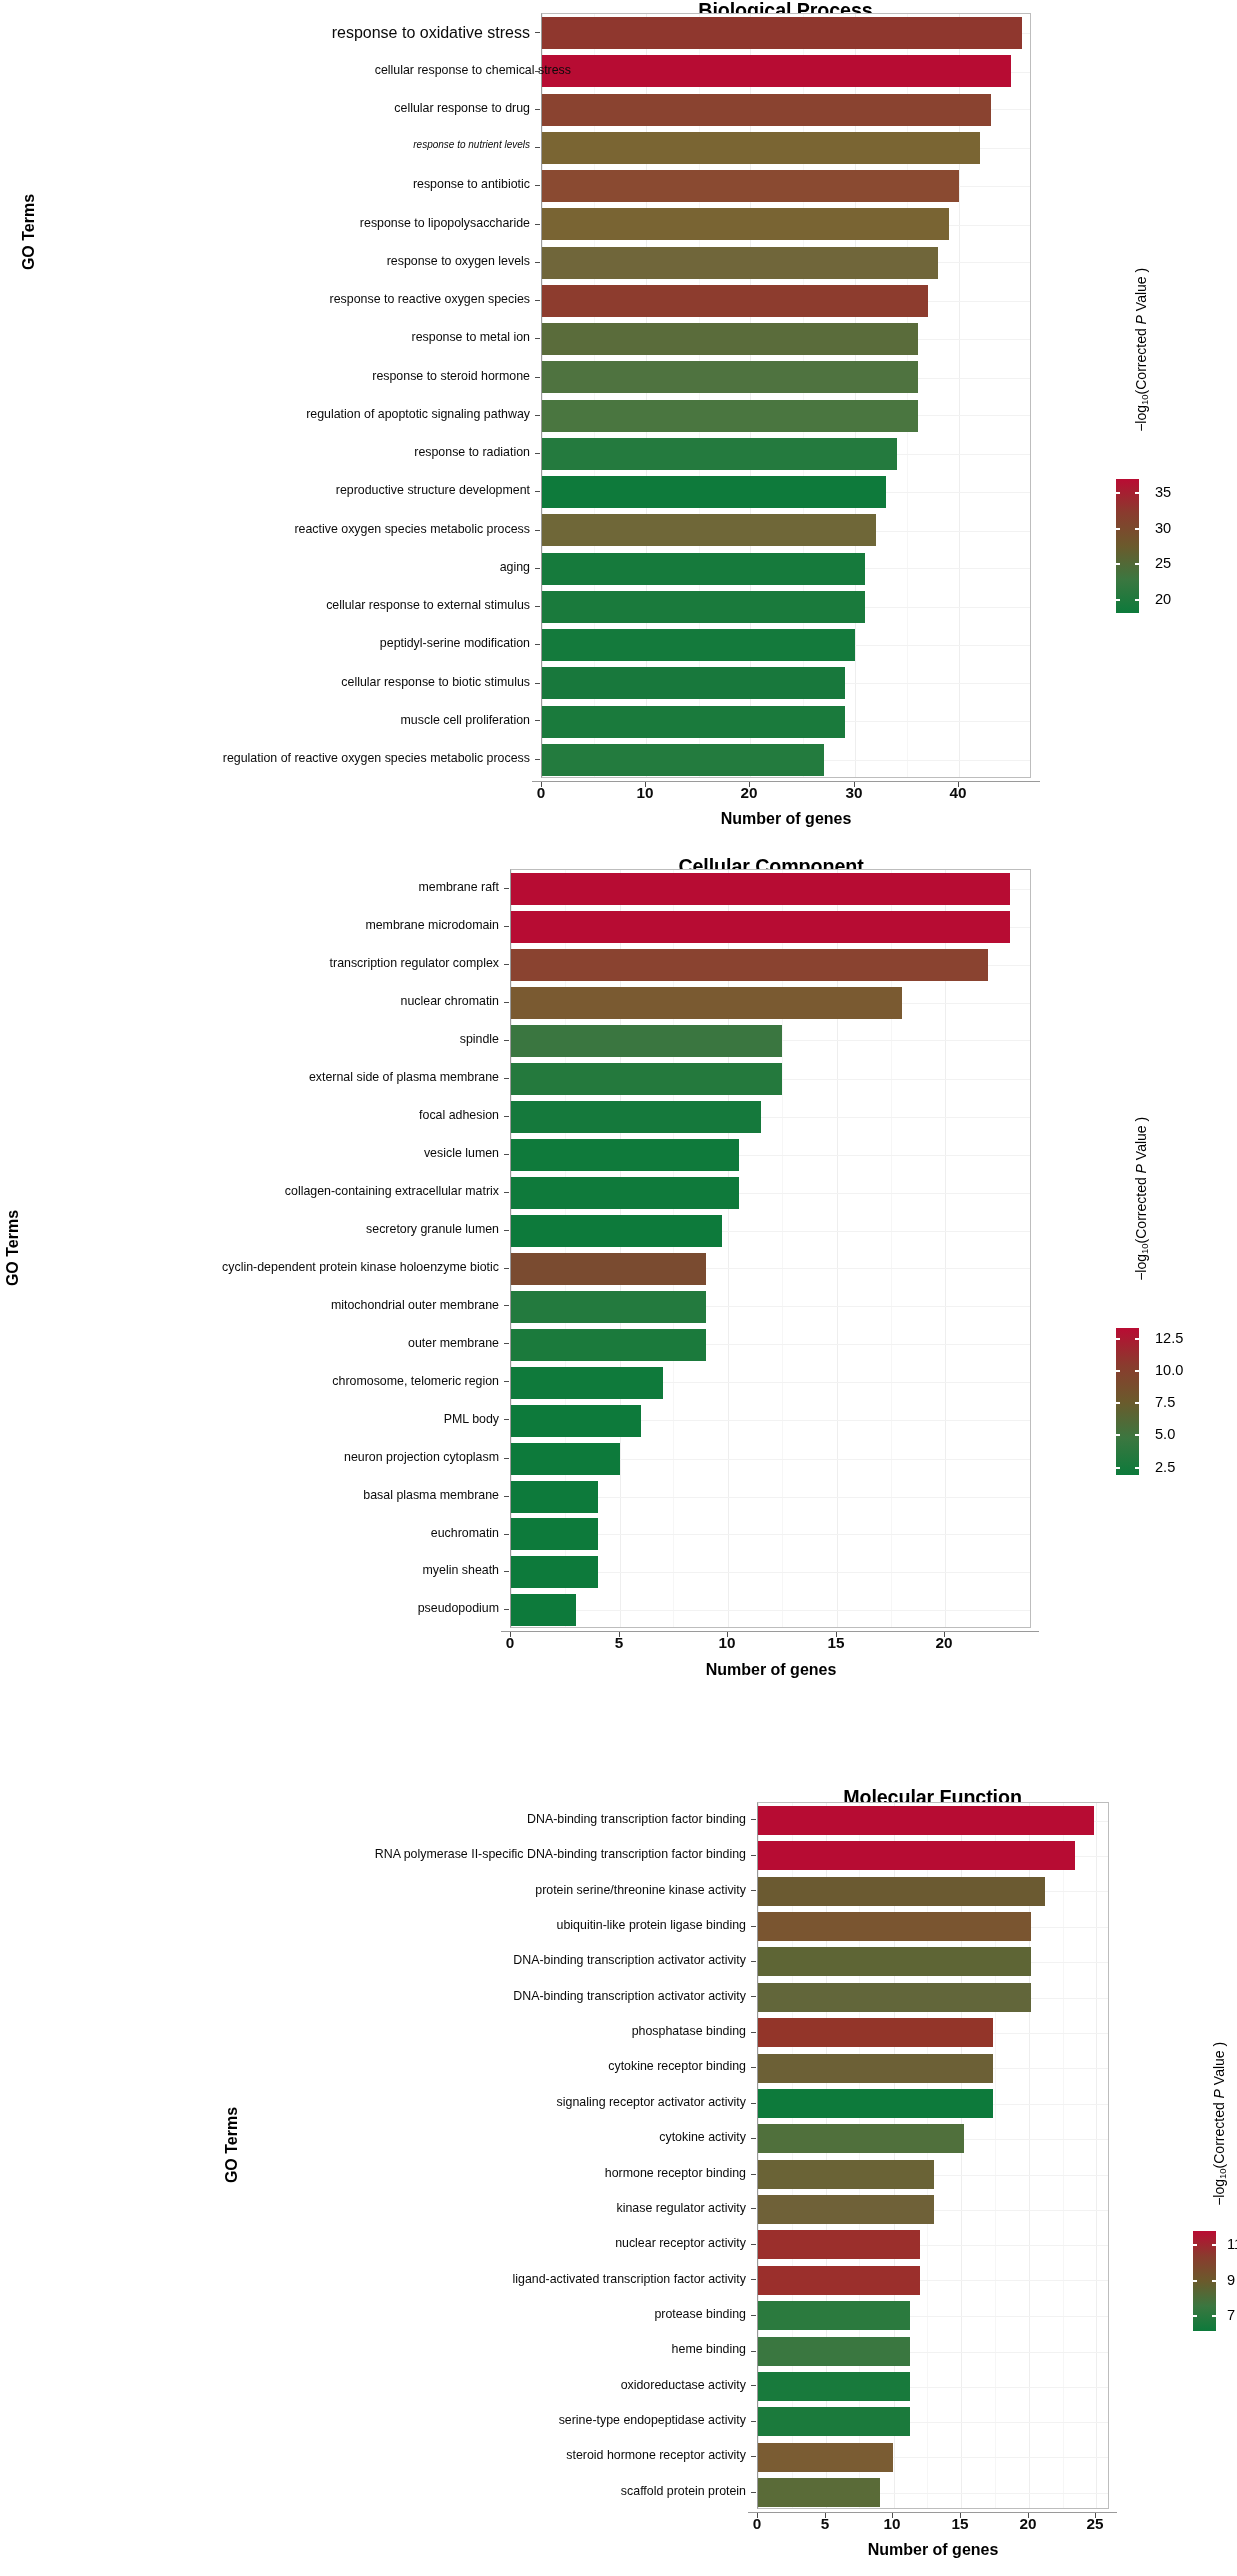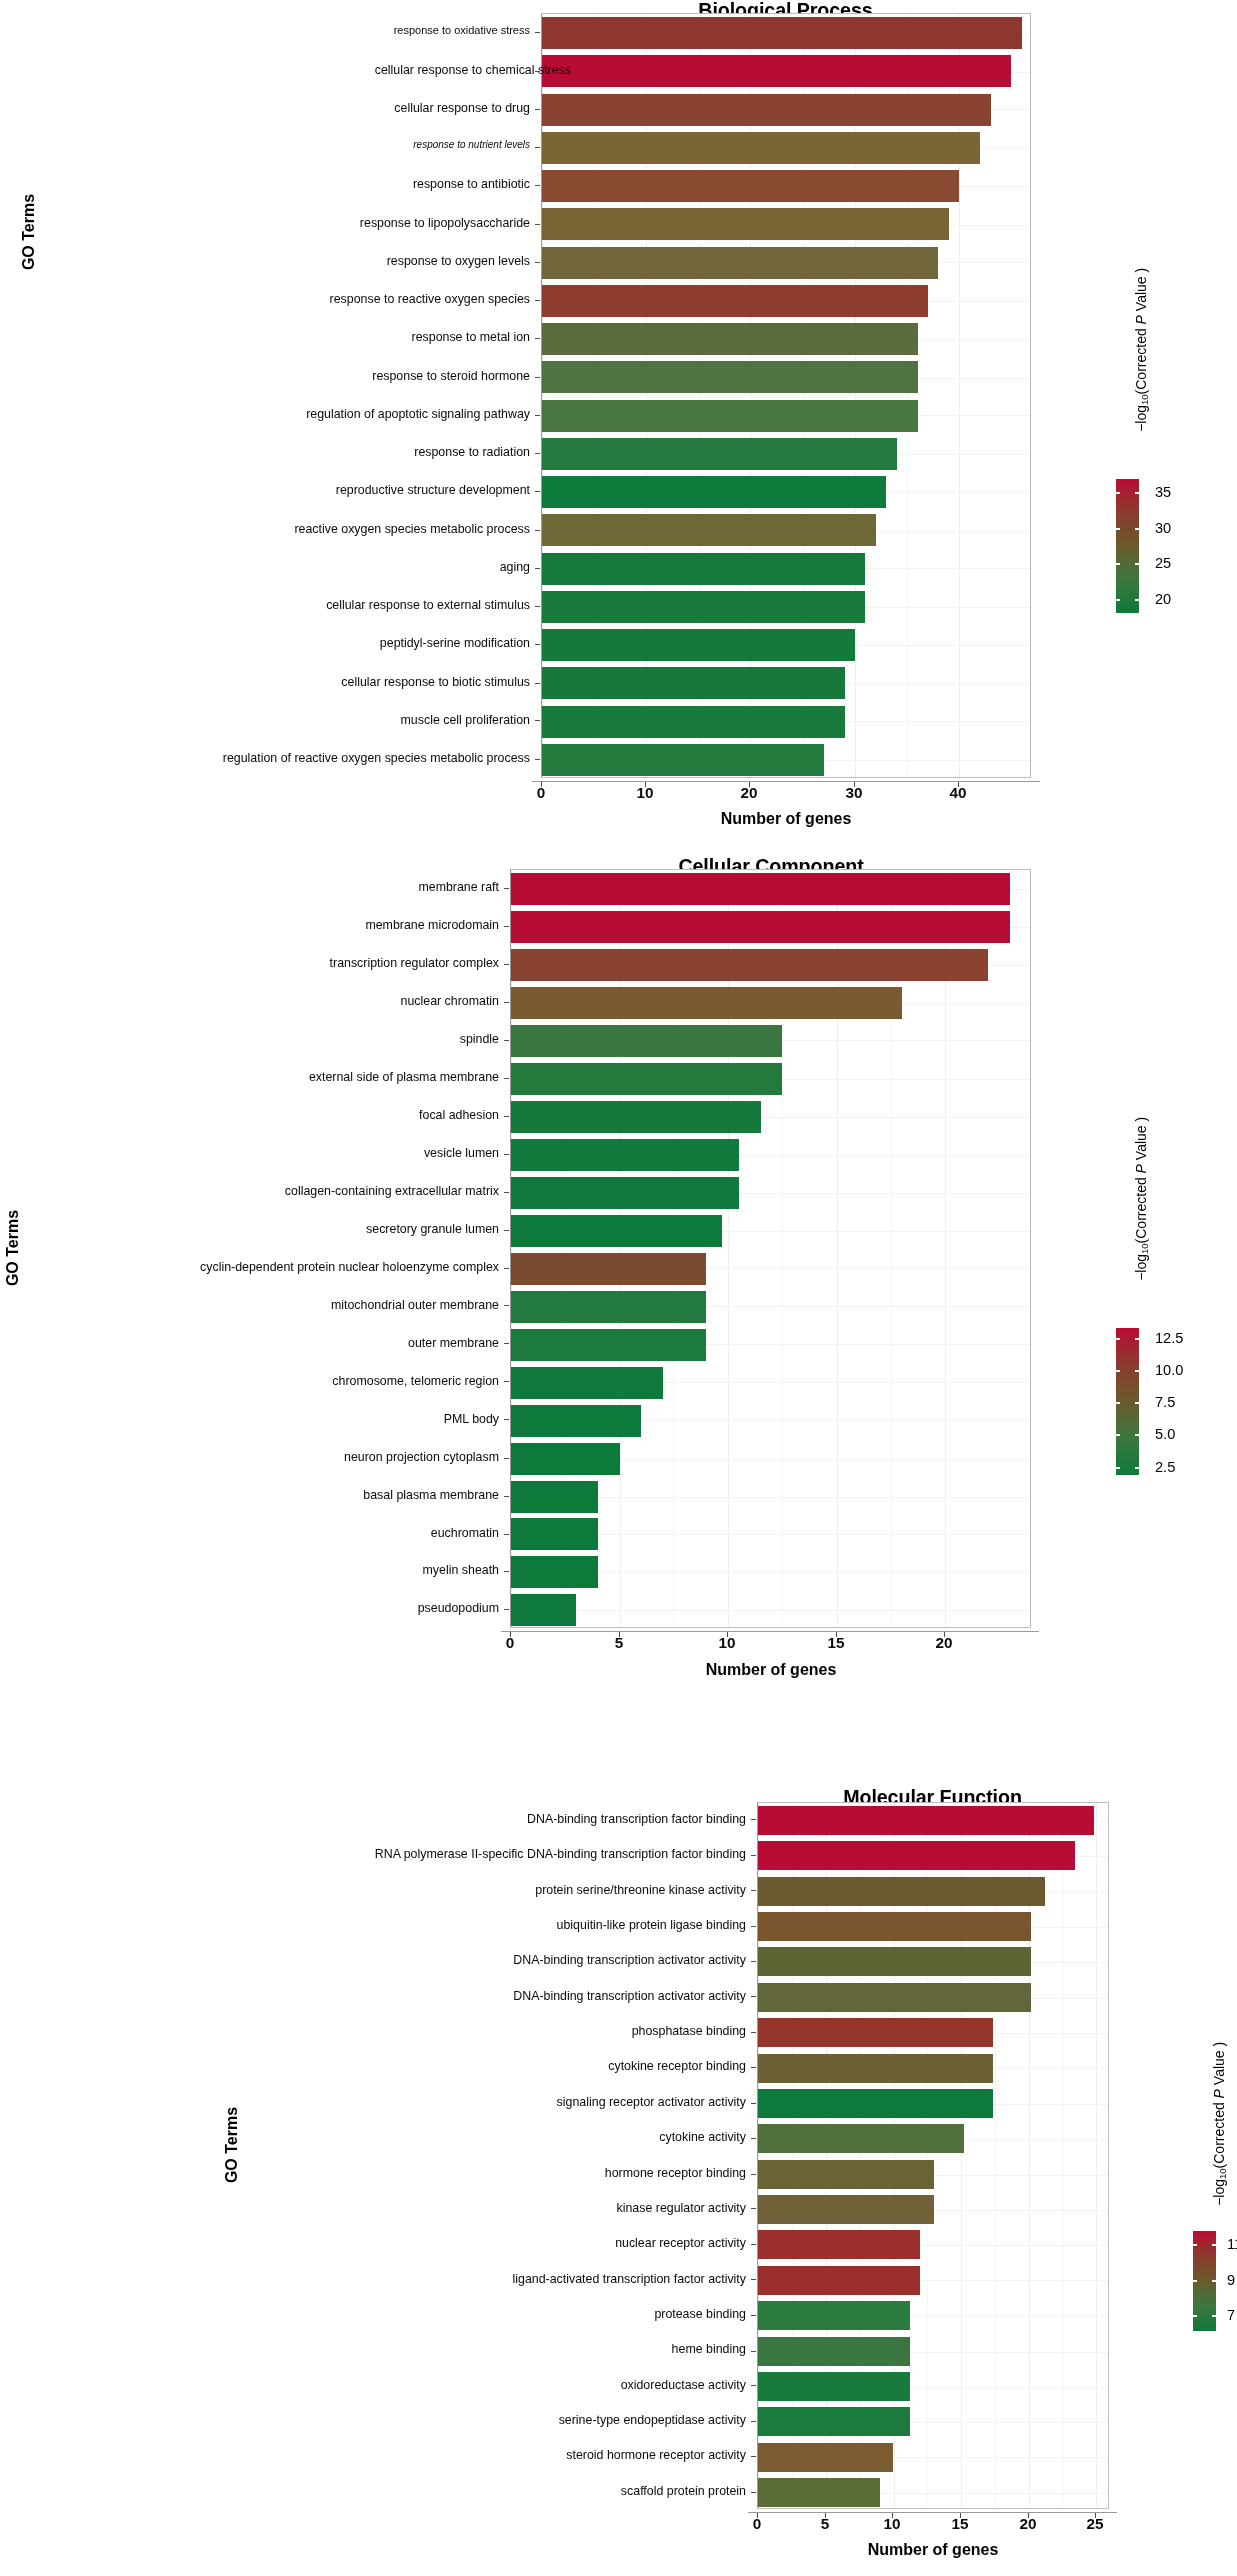--- a/index.html
+++ b/index.html
@@ -200,21 +200,21 @@
         <div class="bar" style="top: 462px; height: 32px; width: 344px; background: rgb(14, 122, 59);"></div>
         <div class="bar" style="top: 500px; height: 32px; width: 334px; background: rgb(111, 103, 56);"></div>
         <div class="bar" style="top: 539px; height: 32px; width: 323px; background: rgb(22, 122, 60);"></div>
         <div class="bar" style="top: 577px; height: 32px; width: 323px; background: rgb(26, 122, 60);"></div>
         <div class="bar" style="top: 615px; height: 32px; width: 313px; background: rgb(20, 122, 60);"></div>
         <div class="bar" style="top: 653px; height: 32px; width: 303px; background: rgb(24, 120, 60);"></div>
         <div class="bar" style="top: 692px; height: 32px; width: 303px; background: rgb(26, 122, 60);"></div>
         <div class="bar" style="top: 730px; height: 32px; width: 282px; background: rgb(35, 123, 62);"></div>
       </div>
     <div id="bp-ylabels">
-        <div class="ycat" style="font-size: 11px; right: 707px; top: 25.4px;">response to oxidative stress</div>
+        <div class="ycat" style="font-size: 16px; right: 707px; top: 25.4px;">response to oxidative stress</div>
         <div class="ytick" style="left: 535px; top: 32px;"></div>
         <div class="ycat" style="font-size: 12.4px; right: 666px; top: 64px;">cellular response to chemical stress</div>
         <div class="ytick" style="left: 535px; top: 71px;"></div>
         <div class="ycat" style="font-size: 12.4px; right: 707px; top: 102px;">cellular response to drug</div>
         <div class="ytick" style="left: 535px; top: 109px;"></div>
         <div class="ycat" style="font-size: 10px; right: 707px; top: 140px; font-style: italic;">response to nutrient levels</div>
         <div class="ytick" style="left: 535px; top: 147px;"></div>
         <div class="ycat" style="font-size: 12.4px; right: 707px; top: 178px;">response to antibiotic</div>
         <div class="ytick" style="left: 535px; top: 185px;"></div>
         <div class="ycat" style="font-size: 12.4px; right: 707px; top: 217px;">response to lipopolysaccharide</div>
@@ -348,21 +348,21 @@
         <div class="ycat" style="font-size: 12.4px; right: 738px; top: 215px;">external side of plasma membrane</div>
         <div class="ytick" style="left: 504px; top: 222px;"></div>
         <div class="ycat" style="font-size: 12.4px; right: 738px; top: 253px;">focal adhesion</div>
         <div class="ytick" style="left: 504px; top: 260px;"></div>
         <div class="ycat" style="font-size: 12.4px; right: 738px; top: 291px;">vesicle lumen</div>
         <div class="ytick" style="left: 504px; top: 298px;"></div>
         <div class="ycat" style="font-size: 12.4px; right: 738px; top: 329px;">collagen-containing extracellular matrix</div>
         <div class="ytick" style="left: 504px; top: 336px;"></div>
         <div class="ycat" style="font-size: 12.4px; right: 738px; top: 367px;">secretory granule lumen</div>
         <div class="ytick" style="left: 504px; top: 374px;"></div>
-        <div class="ycat" style="font-size: 12.4px; right: 738px; top: 405px;">cyclin-dependent protein nuclear holoenzyme complex</div>
+        <div class="ycat" style="font-size: 12.4px; right: 738px; top: 405px;">cyclin-dependent protein kinase holoenzyme biotic</div>
         <div class="ytick" style="left: 504px; top: 412px;"></div>
         <div class="ycat" style="font-size: 12.4px; right: 738px; top: 443px;">mitochondrial outer membrane</div>
         <div class="ytick" style="left: 504px; top: 449px;"></div>
         <div class="ycat" style="font-size: 12.4px; right: 738px; top: 481px;">outer membrane</div>
         <div class="ytick" style="left: 504px; top: 487px;"></div>
         <div class="ycat" style="font-size: 12.4px; right: 738px; top: 519px;">chromosome, telomeric region</div>
         <div class="ytick" style="left: 504px; top: 525px;"></div>
         <div class="ycat" style="font-size: 12.4px; right: 738px; top: 557px;">PML body</div>
         <div class="ytick" style="left: 504px; top: 563px;"></div>
         <div class="ycat" style="font-size: 12.4px; right: 738px; top: 595px;">neuron projection cytoplasm</div>

